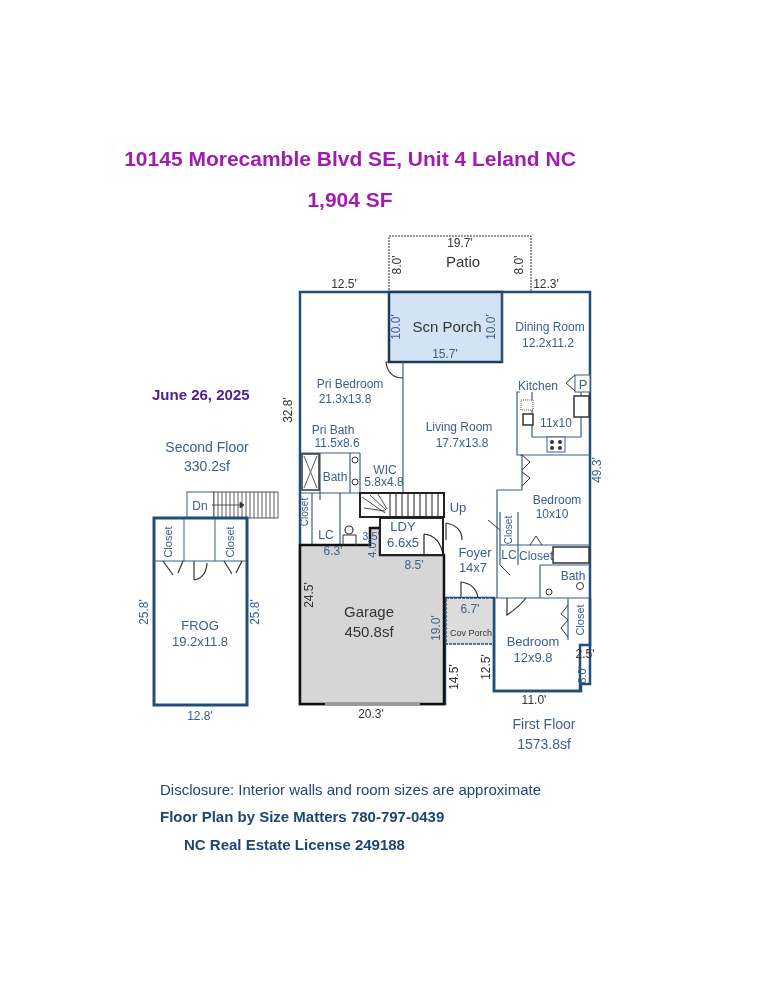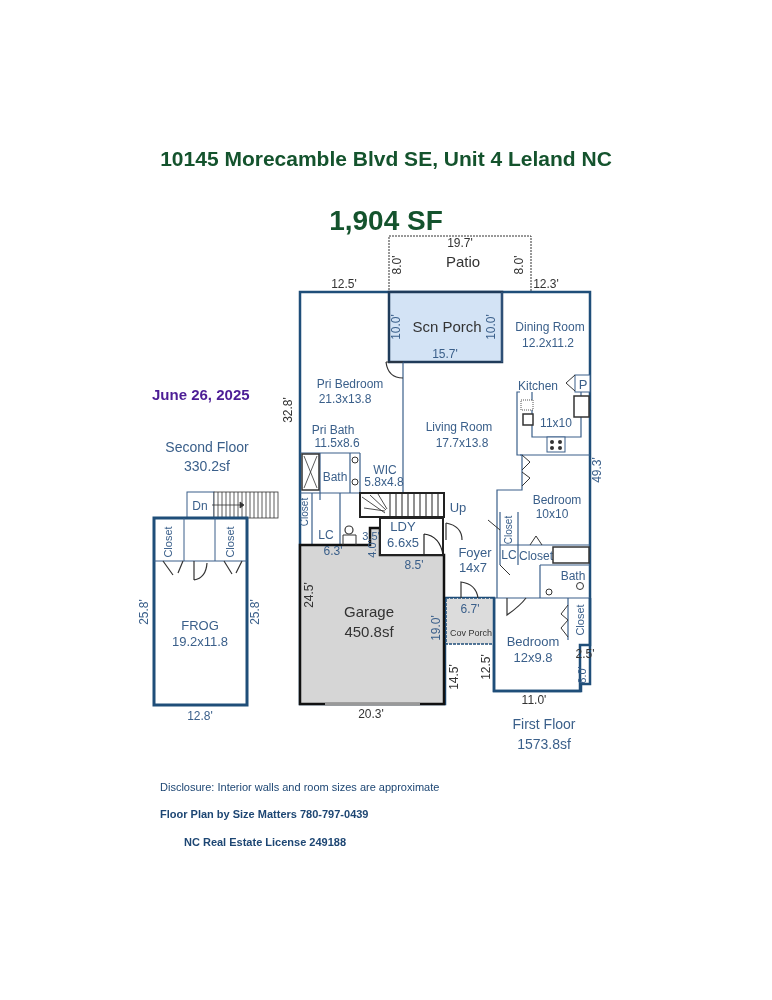--- a/index.html
+++ b/index.html
@@ -1,21 +1,21 @@
 <!DOCTYPE html>
 <html><head>
 <meta charset="utf-8">
 <style>
   html, body { margin:0; padding:0; background:#ffffff; }
   body { width:772px; height:1000px; position:relative; overflow:hidden; font-family:"Liberation Sans", sans-serif; }
-  .title { position:absolute; left:0; width:700px; text-align:center; color:#14532d; font-weight:bold;padding-left:36px; }
+  .title { position:absolute; left:0; width:700px; text-align:center; color:#a21caf; font-weight:bold; }
   #t1 { top:147px; font-size:21px; }
-  #t2 { top:188px; font-size:28px;margin-top:17px; }
+  #t2 { top:188px; font-size:21px; }
   .date { position:absolute; left:152px; top:386px; color:#4c1d95; font-weight:bold; font-size:15px; }
-  .footer { position:absolute; left:160px; color:#1d4673; font-size:11px; }
+  .footer { position:absolute; left:160px; color:#1d4673; font-size:15px; }
   #f1 { top:781px; }
   #f2 { top:808px; font-weight:bold; }
   #f3 { top:836px; font-weight:bold;margin-left:24px; }
   svg text { font-family:"Liberation Sans", sans-serif; }
   svg { position:absolute; left:0; top:0; }
 </style>
 </head>
 <body>
 
 <div class="title" id="t1">10145 Morecamble Blvd SE, Unit 4 Leland NC</div>

